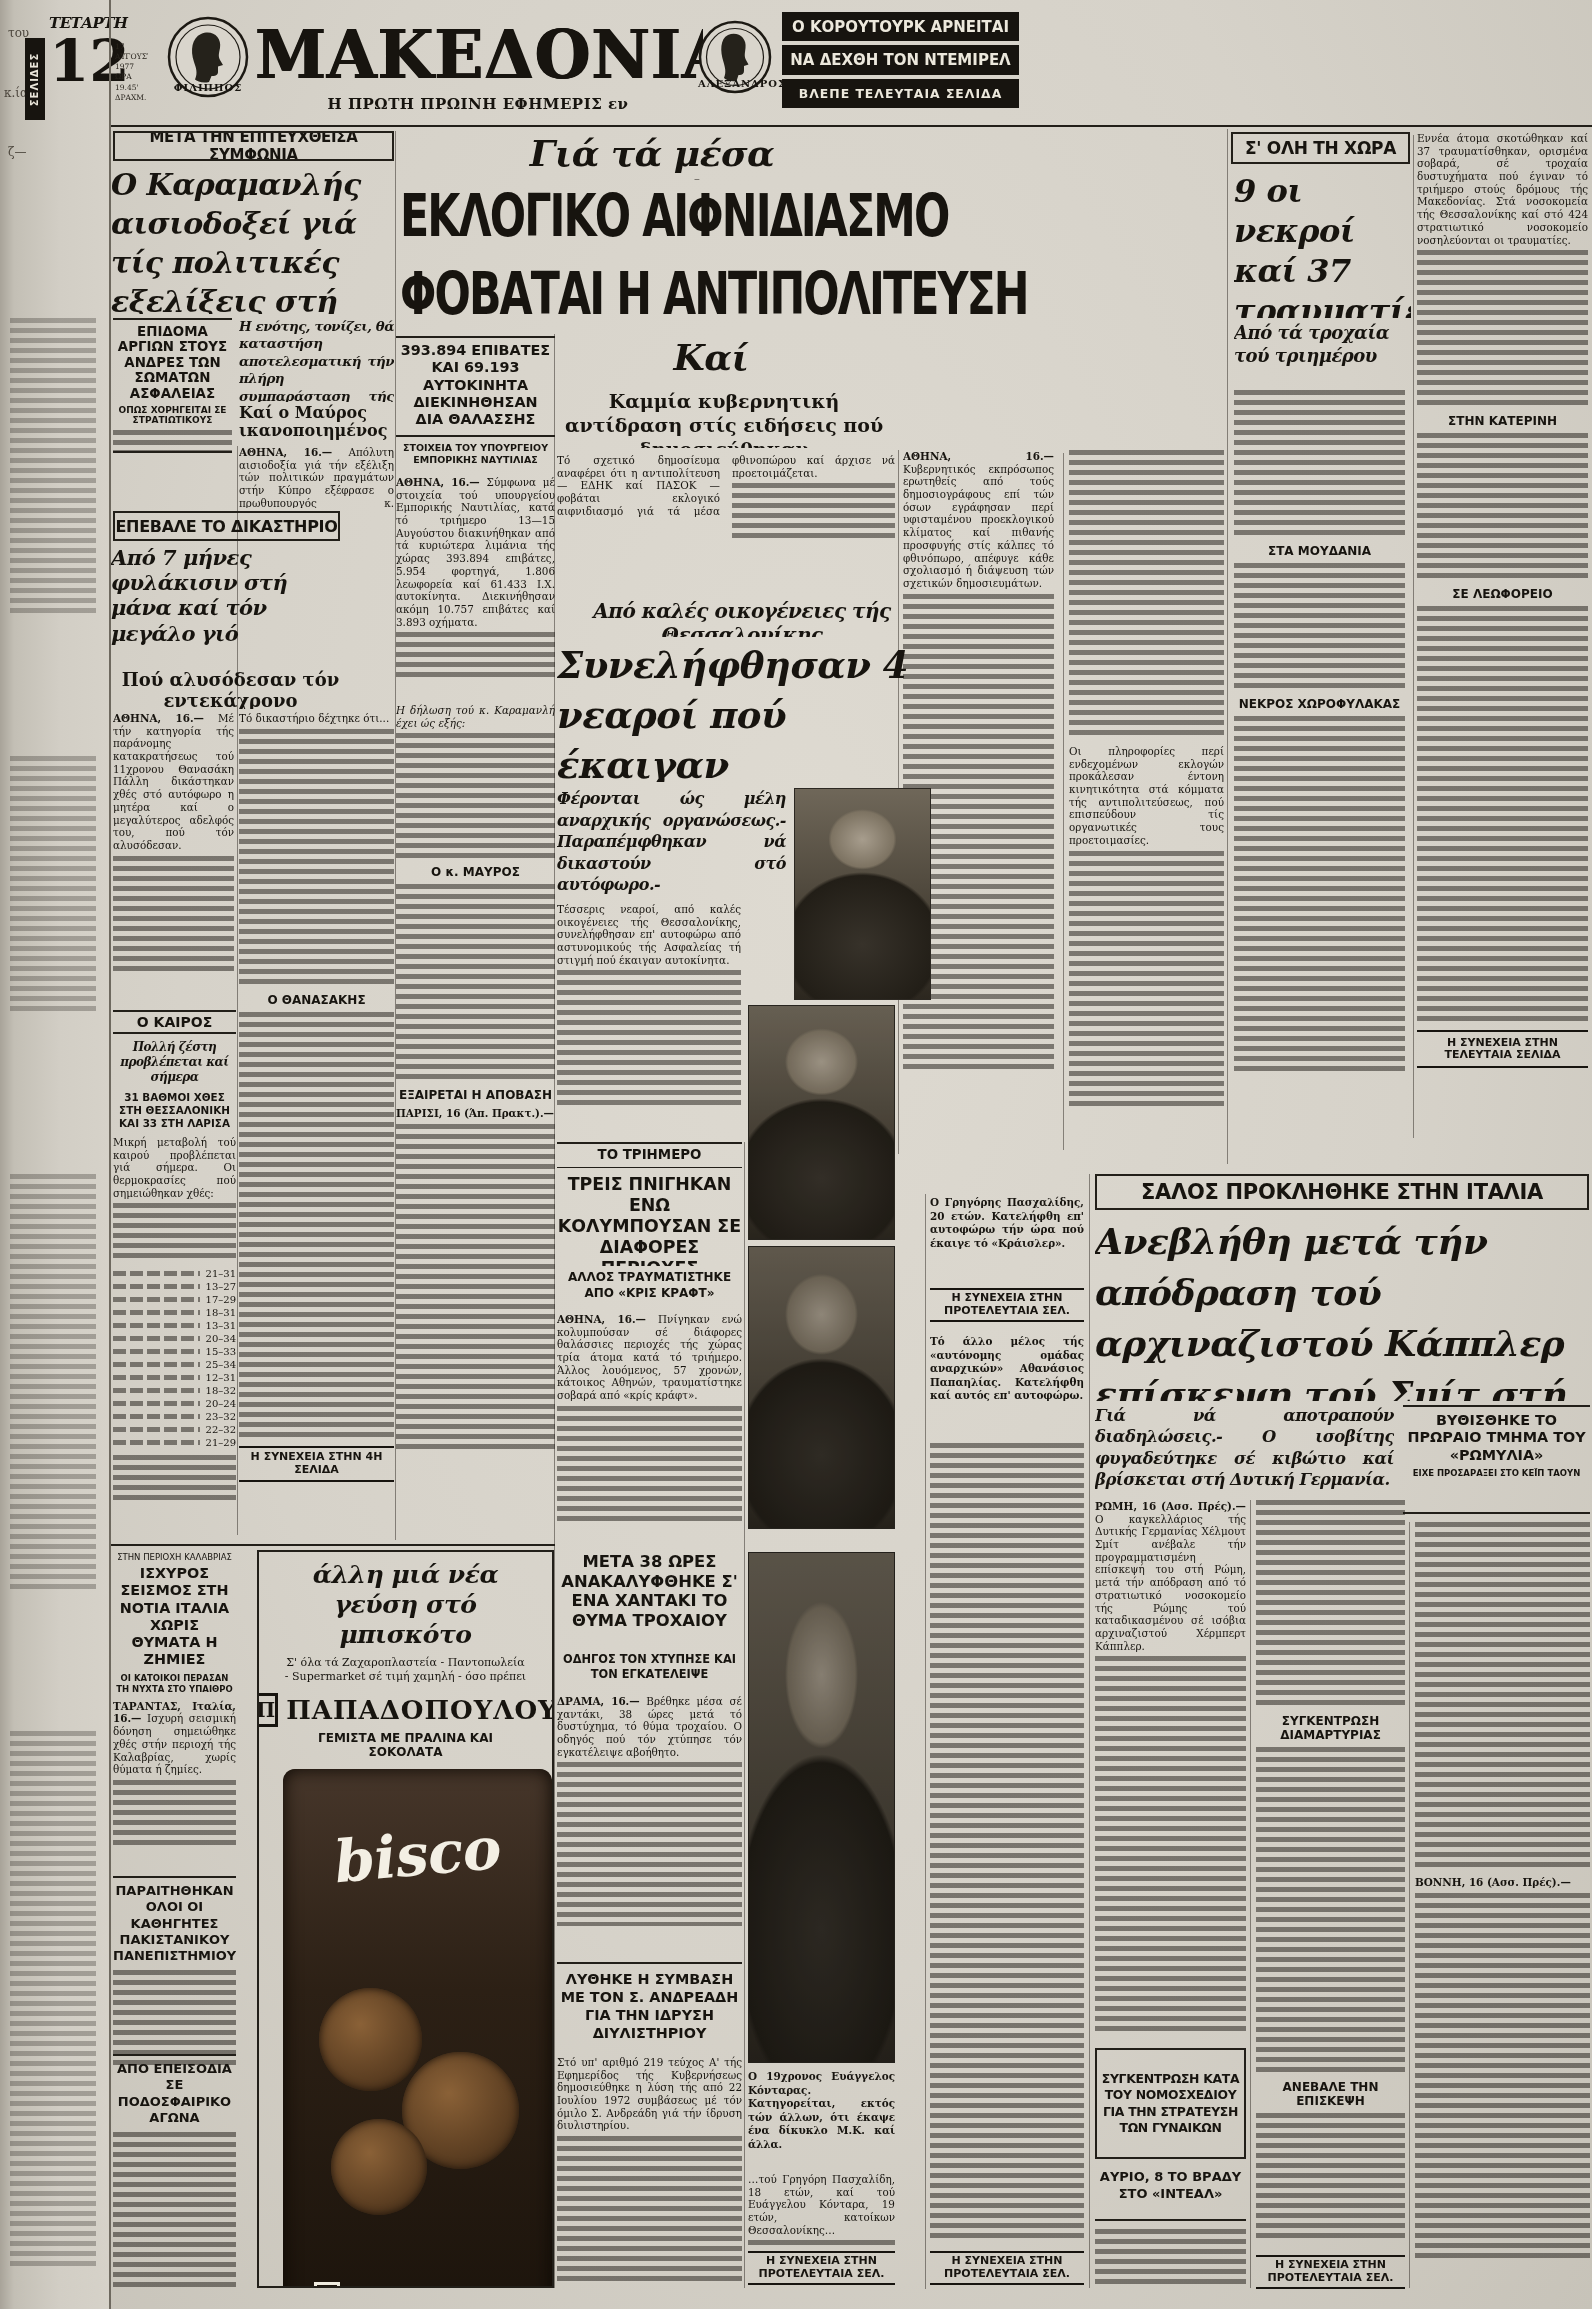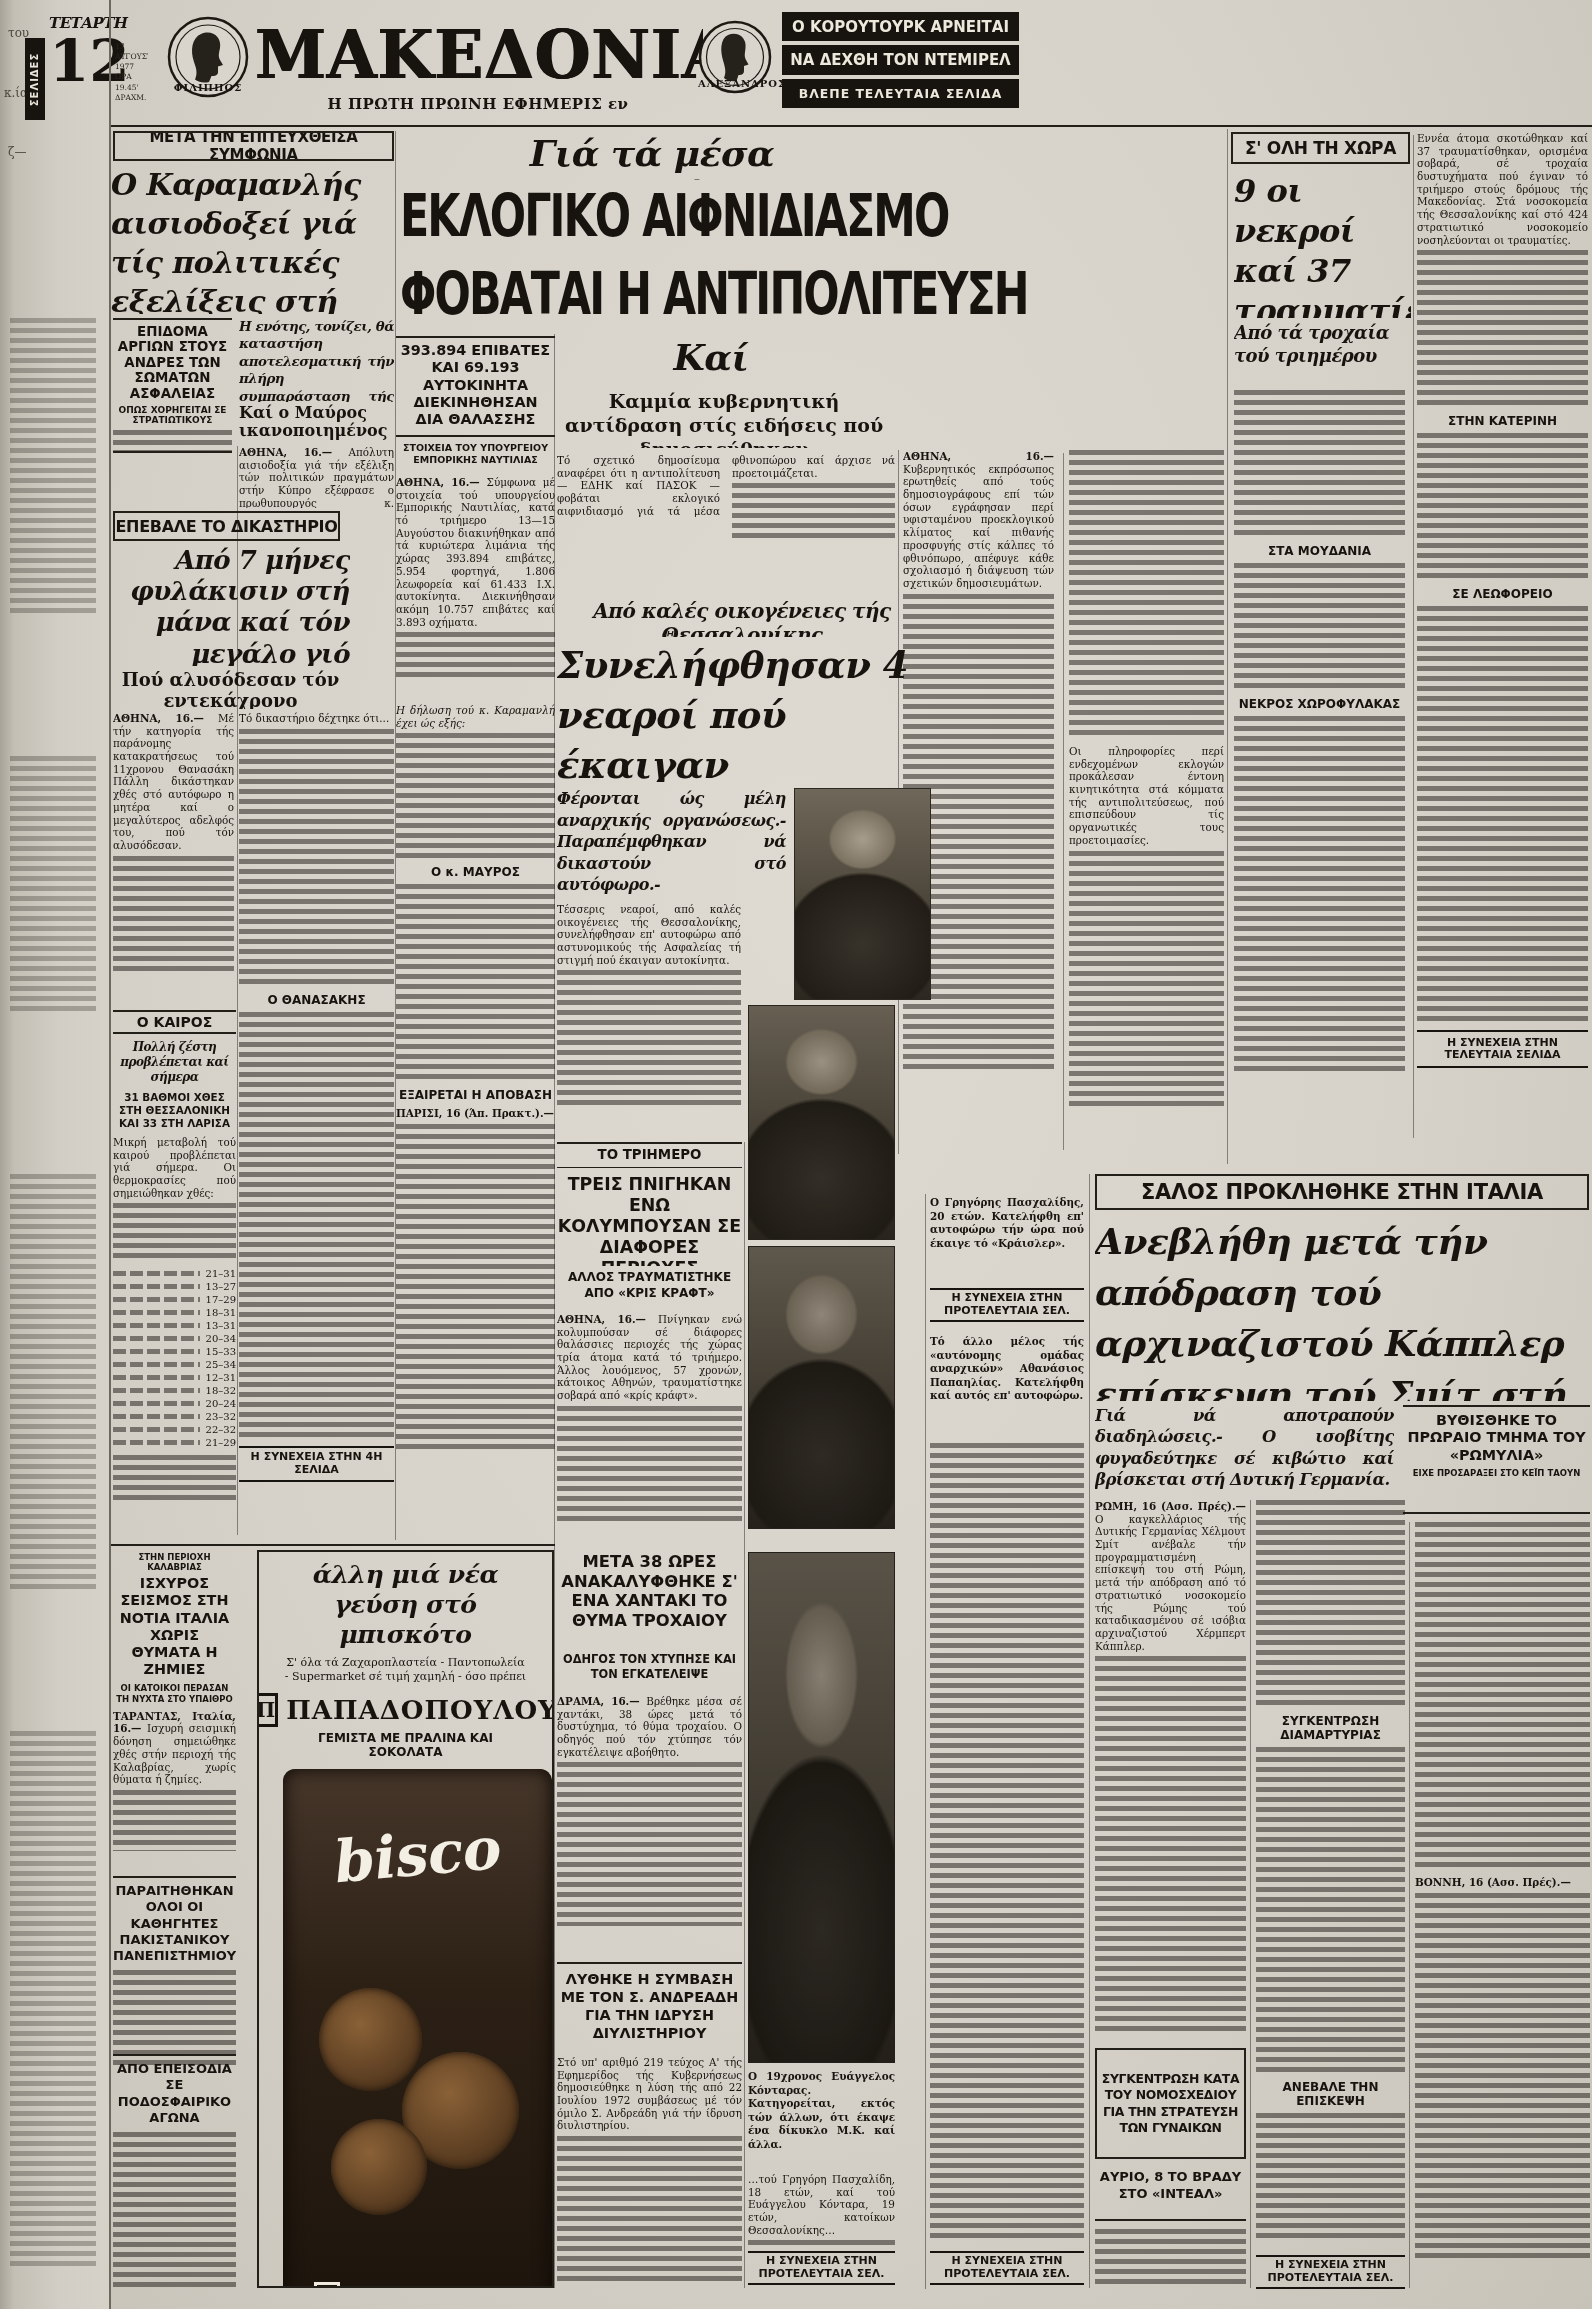--- a/index.html
+++ b/index.html
@@ -122,21 +122,21 @@
   </div>
 
   <div class="abs script" style="left:239px;top:318px;width:155px;height:84px;font-size:13.4px;line-height:1.3;text-align:justify;">Η ενότης, τονίζει, θά καταστήση αποτελεσματική τήν πλήρη συμπαράσταση τής Ελλάδος.-</div>
   <div class="abs" style="left:239px;top:404px;width:155px;height:40px;font-weight:bold;font-size:16px;line-height:1.15;">Καί ο Μαύρος ικανοποιημένος</div>
   <div class="abs" style="left:239px;top:446px;width:155px;height:62px;">
     <p class="body-txt"><b>ΑΘΗΝΑ, 16.—</b>
       <span>Απόλυτη αισιοδοξία γιά τήν εξέλιξη τών πολιτικών πραγμάτων στήν Κύπρο εξέφρασε ο πρωθυπουργός κ. Καραμανλής μετά τήν επιτευχθείσα συμφωνία γιά τήν προεδρία τής Κυπριακής Δημοκρατίας.</span></p>
   </div>
 
   <div class="abs kickbox" style="left:113px;top:511px;width:227px;height:30px;font-size:16px;">ΕΠΕΒΑΛΕ ΤΟ ΔΙΚΑΣΤΗΡΙΟ</div>
-  <div class="abs script" style="left:111px;top:545px;width:239px;height:121px;font-size:26px;line-height:1.2;text-align:right;">Από 7 μήνες φυλάκισιν στή μάνα καί τόν μεγάλο γιό</div>
+  <div class="abs script" style="left:111px;top:545px;width:239px;height:121px;font-size:21px;line-height:1.2;">Από 7 μήνες φυλάκισιν στή μάνα καί τόν μεγάλο γιό</div>
   <div class="abs" style="left:111px;top:669px;width:239px;height:40px;font-weight:bold;font-size:18px;text-align:center;">Πού αλυσόδεσαν τόν εντεκάχρονο</div>
   <div class="abs" style="left:113px;top:712px;width:121px;height:291px;">
     <p class="body-txt"><b>ΑΘΗΝΑ, 16.—</b>
       <span>Μέ τήν κατηγορία τής παράνομης κατακρατήσεως τού 11χρονου Θανασάκη Πάλλη δικάστηκαν χθές στό αυτόφωρο η μητέρα καί ο μεγαλύτερος αδελφός του, πού τόν αλυσόδεσαν.</span></p>
     <div class="sk" style="height:119px;"></div>
   </div>
   <div class="abs" style="left:239px;top:712px;width:155px;height:822px;">
     <p class="body-txt">Τό δικαστήριο δέχτηκε ότι...</p>
     <div class="sk" style="height:259px;"></div>
     <div class="subhead">Ο ΘΑΝΑΣΑΚΗΣ</div>
@@ -322,21 +322,21 @@
     <div class="sk" style="height:164px;"></div>
   </div>
 
   <div class="abs sans" style="left:557px;top:1962px;width:185px;height:90px;font-weight:bold;font-size:14.4px;text-align:center;line-height:1.25;border-top:2px solid #221f19;padding-top:6px;">ΛΥΘΗΚΕ Η ΣΥΜΒΑΣΗ ΜΕ ΤΟΝ Σ. ΑΝΔΡΕΑΔΗ ΓΙΑ ΤΗΝ ΙΔΡΥΣΗ ΔΙΥΛΙΣΤΗΡΙΟΥ</div>
   <div class="abs" style="left:557px;top:2056px;width:185px;height:233px;">
     <p class="body-txt">Στό υπ' αριθμό 219 τεύχος Α' τής Εφημερίδος τής Κυβερνήσεως δημοσιεύθηκε η λύση τής από 22 Ιουλίου 1972 συμβάσεως μέ τόν όμιλο Σ. Ανδρεάδη γιά τήν ίδρυση διυλιστηρίου.</p>
     <div class="sk" style="height:149px;"></div>
   </div>
 
   <div class="abs" style="left:113px;top:1552px;width:123px;height:299px;">
-    <div class="sans" style="font-weight:bold;font-size:8.5px;text-align:center;">ΣΤΗΝ ΠΕΡΙΟΧΗ ΚΑΛΑΒΡΙΑΣ</div>
+    <div class="sans" style="font-weight:normal;font-size:8.5px;text-align:center;">ΣΤΗΝ ΠΕΡΙΟΧΗ ΚΑΛΑΒΡΙΑΣ</div>
     <div class="sans" style="font-weight:bold;font-size:14.4px;text-align:center;line-height:1.2;margin-top:3px;">ΙΣΧΥΡΟΣ ΣΕΙΣΜΟΣ ΣΤΗ ΝΟΤΙΑ ΙΤΑΛΙΑ ΧΩΡΙΣ ΘΥΜΑΤΑ Η ΖΗΜΙΕΣ</div>
     <div class="sans" style="font-weight:bold;font-size:8.5px;text-align:center;line-height:1.3;margin-top:4px;">ΟΙ ΚΑΤΟΙΚΟΙ ΠΕΡΑΣΑΝ ΤΗ ΝΥΧΤΑ ΣΤΟ ΥΠΑΙΘΡΟ</div>
     <p class="body-txt" style="margin-top:5px;"><b>ΤΑΡΑΝΤΑΣ, Ιταλία, 16.—</b>
       <span>Ισχυρή σεισμική δόνηση σημειώθηκε χθές στήν περιοχή τής Καλαβρίας, χωρίς θύματα ή ζημίες.</span></p>
     <div class="sk" style="height:70px;"></div>
   </div>
 
   <div class="abs" style="left:113px;top:1859px;width:123px;height:189px;margin-top:17px;">
     <div class="sans" style="font-weight:bold;font-size:13px;text-align:center;line-height:1.25;border-top:2px solid #221f19;padding-top:5px;">ΠΑΡΑΙΤΗΘΗΚΑΝ ΟΛΟΙ ΟΙ ΚΑΘΗΓΗΤΕΣ ΠΑΚΙΣΤΑΝΙΚΟΥ ΠΑΝΕΠΙΣΤΗΜΙΟΥ</div>
     <div class="sk" style="height:96px;margin-top:6px;"></div>

